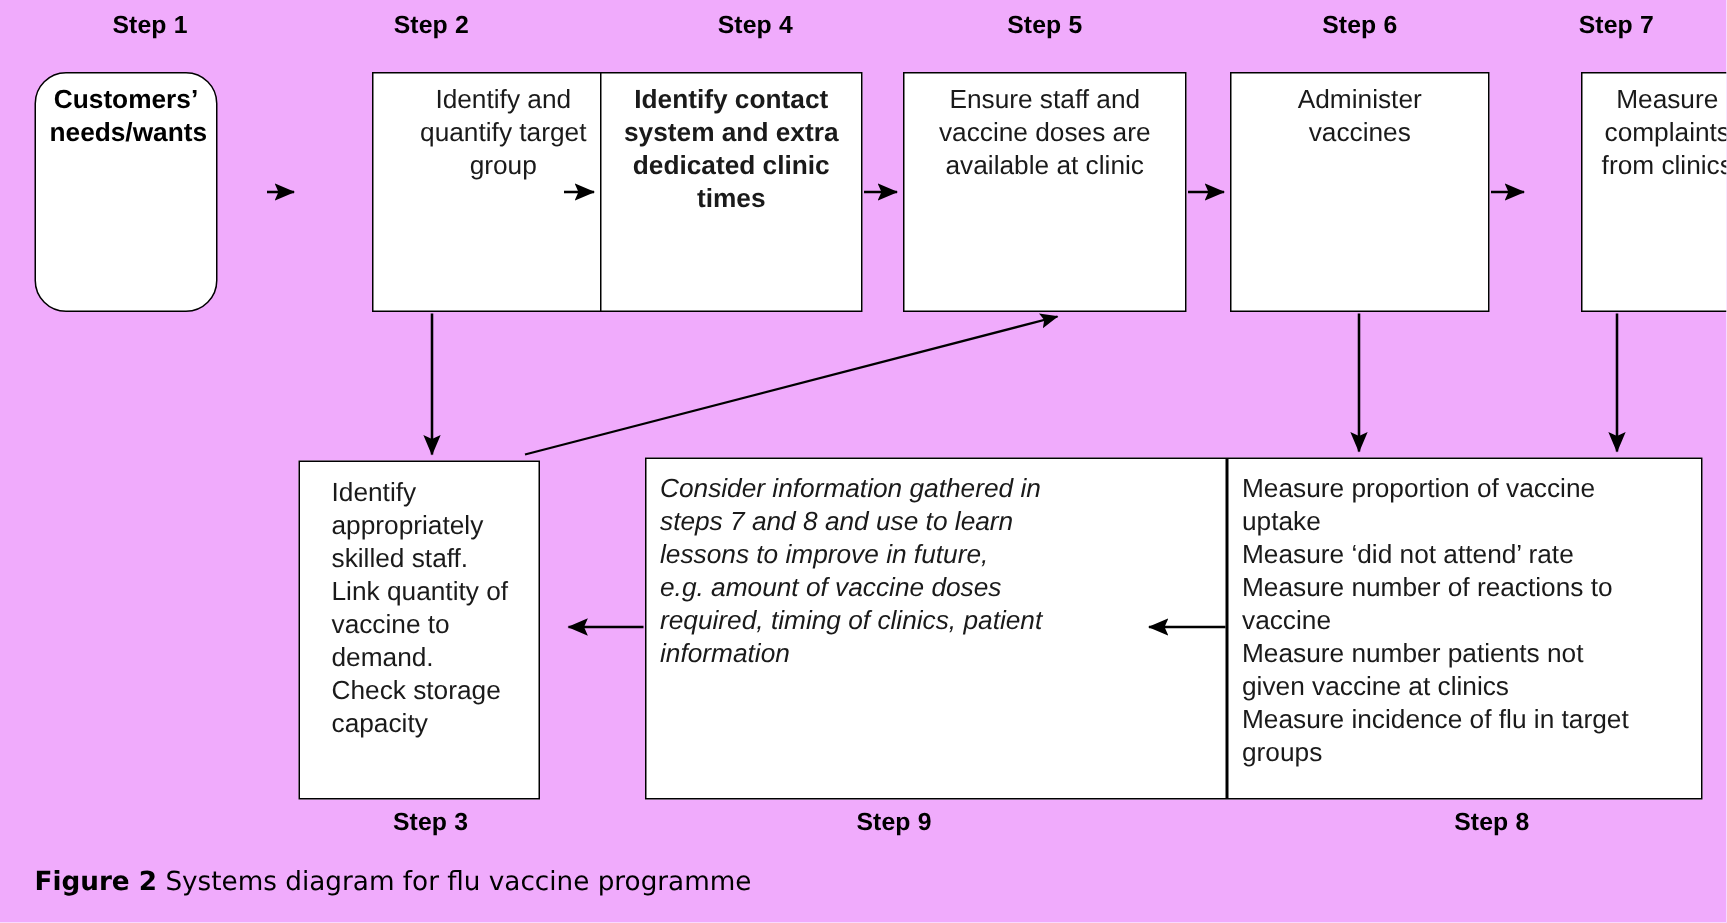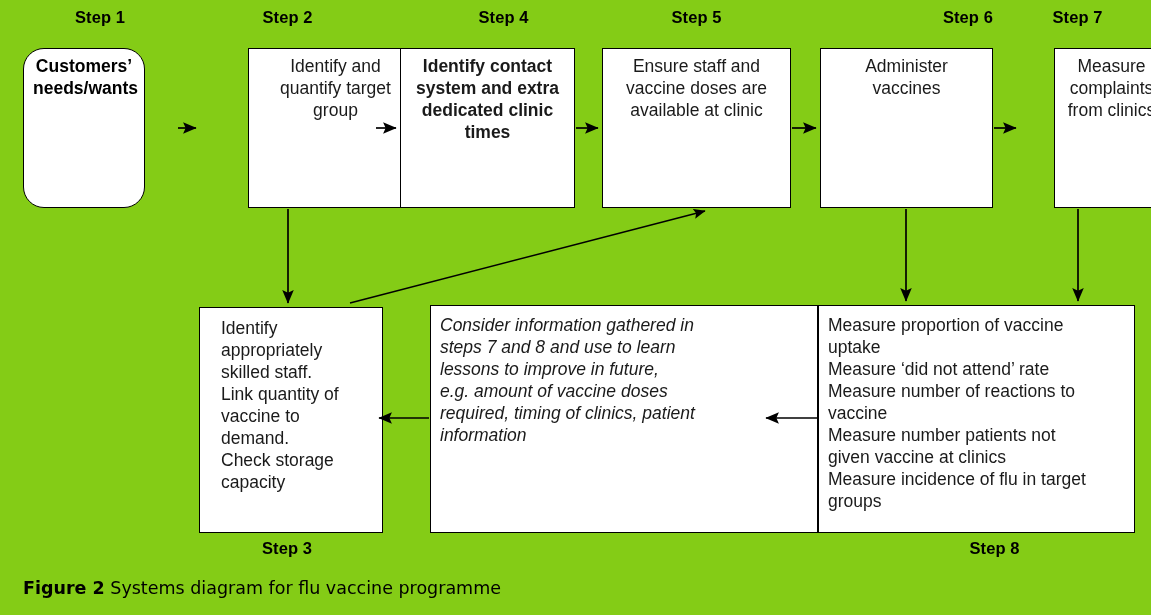--- a/index.html
+++ b/index.html
@@ -8,21 +8,21 @@
     background: #ffffff;
   }
   body {
     font-family: "Liberation Sans", sans-serif;
     color: #000000;
   }
   #canvas {
     position: relative;
     width: 1151px;
     height: 615px;
-    background: #84cc16;
+    background: #f0abfc;
     overflow: hidden;
   }
   .box {
     position: absolute;
     box-sizing: border-box;
     border: 1.6px solid #000000;
     background: #ffffff;
     padding: 7px 9px 0 9px;
     font-size: 17.5px;
     line-height: 1.255;
@@ -67,21 +67,21 @@
 </style>
 </head>
 <body>
 
 <div id="canvas">
 
   <div class="step-label" style="left:23px;  top:8px;  width:154px;">Step 1</div>
   <div class="step-label" style="left:200px; top:8px;  width:175px;">Step 2</div>
   <div class="step-label" style="left:416px; top:8px;  width:175px;">Step 4</div>
   <div class="step-label" style="left:602px; top:8px;  width:189px;">Step 5</div>
-  <div class="step-label" style="left:820px; top:8px;  width:173px;text-align:right;">Step 6</div>
+  <div class="step-label" style="left:820px; top:8px;  width:173px;">Step 6</div>
   <div class="step-label" style="left:1020px;top:8px;  width:115px;">Step 7</div>
 
   <div class="box center bold" style="left:23px;  top:48px; width:122px; height:160px;border-radius:21px;">Customers’
 needs/wants</div>
 
   <div class="box center" style="left:200px; top:48px; width:175px; height:160px;margin-left:48px;">Identify and
 quantify target
 group</div>
 
   <div class="box center" style="left:400px; top:48px; width:175px; height:160px;font-weight:bold;">Identify contact
@@ -93,21 +93,21 @@
 vaccine doses are
 available at clinic</div>
 
   <div class="box center" style="left:820px; top:48px; width:173px; height:160px;text-align:center;">Administer
 vaccines</div>
 
   <div class="box center" style="left:1020px;top:48px; width:115px; height:160px;margin-left:34px;">Measure
 complaints
 from clinics</div>
 
-  <div class="box" style="left:199px; top:307px; width:184px; height:226px; padding-top:10px;padding-left:21px;">Identify
+  <div class="box" style="left:199px; top:307px; width:161px; height:226px; padding-top:10px;padding-left:21px;">Identify
 appropriately
 skilled staff.
 Link quantity of
 vaccine to
 demand.
 Check storage
 capacity</div>
 
   <div class="box" style="left:430px; top:305px; width:388px; height:228px; padding-top:9px;font-style:italic;">Consider information gathered in
 steps 7 and 8 and use to learn
@@ -120,20 +120,21 @@
 uptake
 Measure ‘did not attend’ rate
 Measure number of reactions to
 vaccine
 Measure number patients not
 given vaccine at clinics
 Measure incidence of flu in target
 groups</div>
 
   <div class="step-label" style="left:199px; top:539px; width:176px;">Step 3</div>
+  <div class="step-label" style="left:430px; top:539px; width:332px;">Step 9</div>
   <div class="step-label" style="left:836px; top:539px; width:317px;">Step 8</div>
 
   <svg class="arrows" viewBox="0 0 1151 615">
     <defs>
       <marker id="ah" markerWidth="9" markerHeight="9" refX="7.6" refY="3.4" orient="auto" markerUnits="strokeWidth">
         <path d="M0,0 L8,3.4 L0,6.8 L1.5,3.4 z" fill="#000000"></path>
       </marker>
     </defs>
 
     <line x1="178" y1="128" x2="196" y2="128" stroke="#000" stroke-width="1.7" marker-end="url(#ah)"></line>

